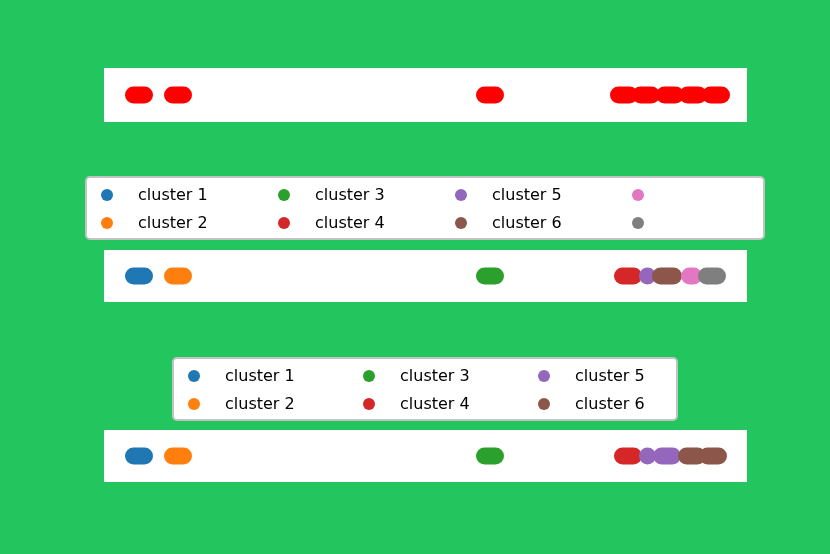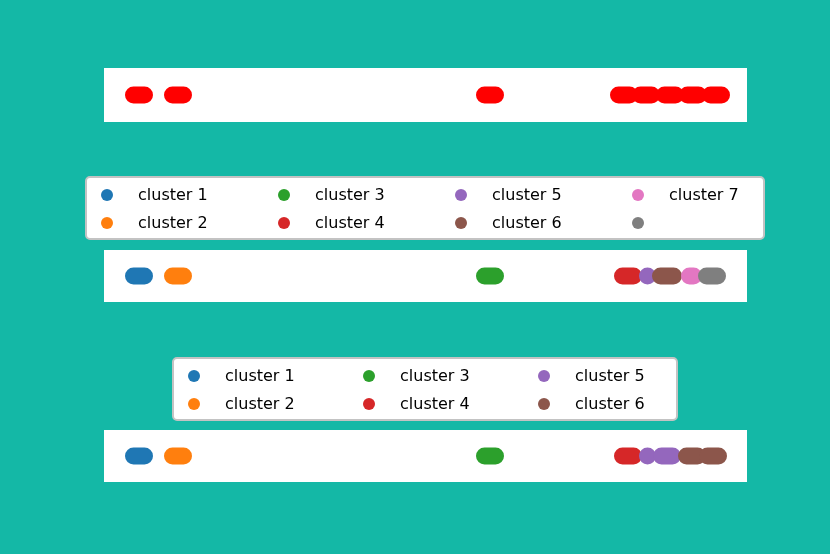--- a/index.html
+++ b/index.html
@@ -26,21 +26,21 @@
   .legend-dot{
     width:12px;height:12px;border-radius:50%;flex:0 0 auto;margin-right:25px;
   }
   .legend-label{
     font-size:16px;color:#000;white-space:nowrap;line-height:28px;
   }
 </style>
 </head>
 <body>
 
-<div class="canvas" style="width: 830px; height: 554px; background: #14b8a6;">
+<div class="canvas" style="width: 830px; height: 554px; background: #22c55e;">
     <div class="plot" style="left: 104px; top: 68px; width: 643px; height: 54px;">
       <span class="marker" style="left: 21px; width: 28px; background: rgb(255, 0, 0);"></span>
       <span class="marker" style="left: 60px; width: 28px; background: rgb(255, 0, 0);"></span>
       <span class="marker" style="left: 372px; width: 28px; background: rgb(255, 0, 0);"></span>
       <span class="marker" style="left: 506px; width: 28px; background: rgb(255, 0, 0);"></span>
       <span class="marker" style="left: 528px; width: 28px; background: rgb(255, 0, 0);"></span>
       <span class="marker" style="left: 552px; width: 28px; background: rgb(255, 0, 0);"></span>
       <span class="marker" style="left: 575px; width: 28px; background: rgb(255, 0, 0);"></span>
       <span class="marker" style="left: 598px; width: 28px; background: rgb(255, 0, 0);"></span>
     </div>
@@ -84,21 +84,20 @@
       <div class="legend-entry">
         <span class="legend-dot" style="background: rgb(148, 103, 189);"></span>
         <span class="legend-label">cluster 5</span>
       </div>
       <div class="legend-entry">
         <span class="legend-dot" style="background: rgb(140, 86, 75);"></span>
         <span class="legend-label">cluster 6</span>
       </div>
       <div class="legend-entry">
         <span class="legend-dot" style="background: rgb(227, 119, 194);"></span>
-        <span class="legend-label">cluster 7</span>
       </div>
       <div class="legend-entry">
         <span class="legend-dot" style="background: rgb(127, 127, 127);"></span>
       </div>
     </div>
     <div class="legend" style="left: 172px; top: 357px; width: 506px; height: 64px; grid-template-columns: repeat(2, 175px) 1fr;">
       <div class="legend-entry">
         <span class="legend-dot" style="background: rgb(31, 119, 180);"></span>
         <span class="legend-label">cluster 1</span>
       </div>

